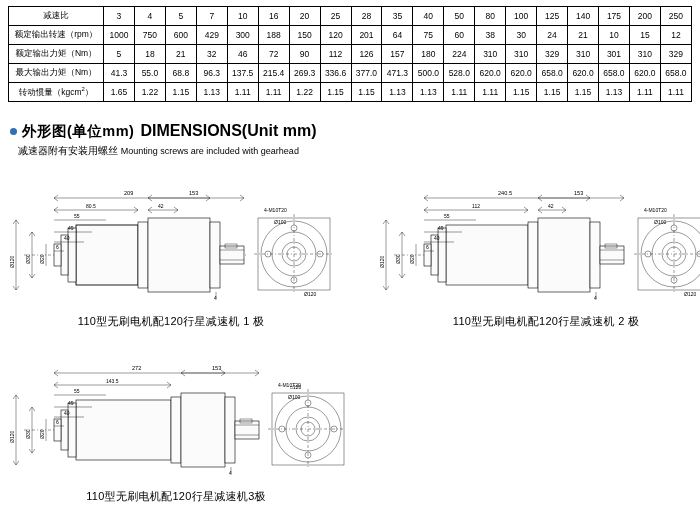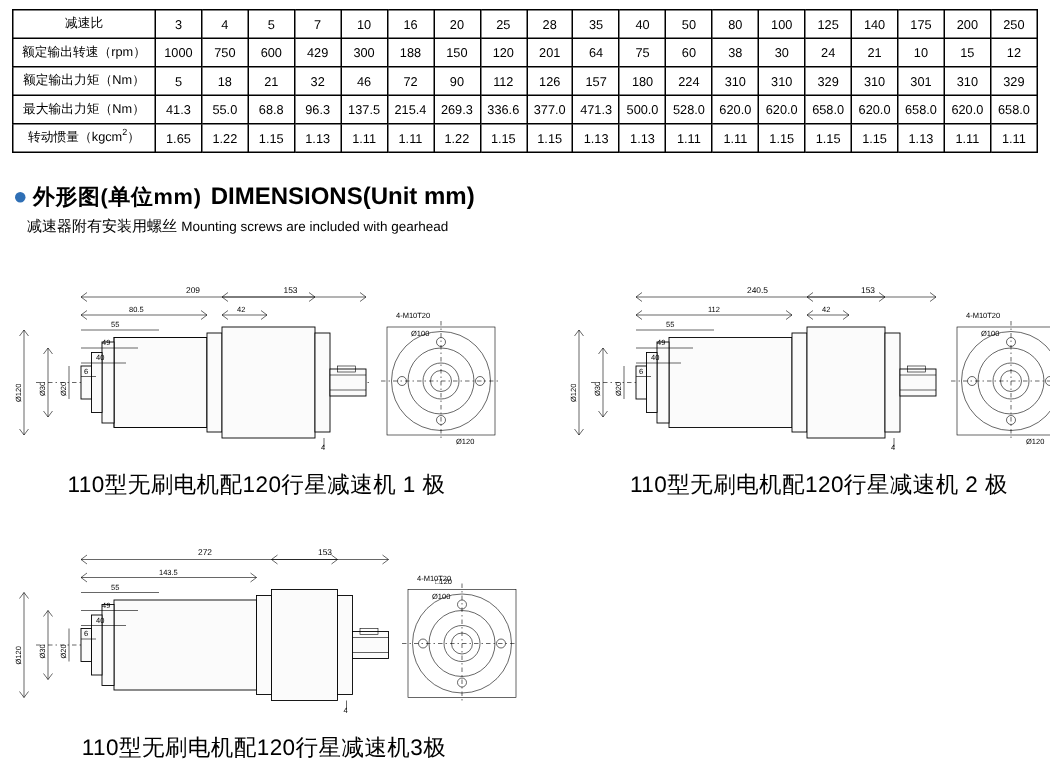--- a/index.html
+++ b/index.html
@@ -87,21 +87,21 @@
   .sub-note .en {
     font-size: 9px;
   }
 
   
   .draw-block {
     position: absolute;
   }
   .caption {
     text-align: center;
-    font-size: 15px;
+    font-size: 11px;
     margin-top: 4px;
     letter-spacing: 0.3px;
   }
   svg { display: block; }
   .lnthin { stroke: #000; fill: none; stroke-width: 0.4; }
   .body-fill { fill: #fbfbfb; stroke: #000; stroke-width: 0.6; }
   .dim { stroke: #000; fill: none; stroke-width: 0.4; }
   .dash { stroke: #000; fill: none; stroke-width: 0.4; stroke-dasharray: 3 2 1 2; }
   .txt { font-family: "Liberation Sans", sans-serif; font-size: 5px; fill: #000; }
   .txt6 { font-family: "Liberation Sans", sans-serif; font-size: 5.6px; fill: #000; }

